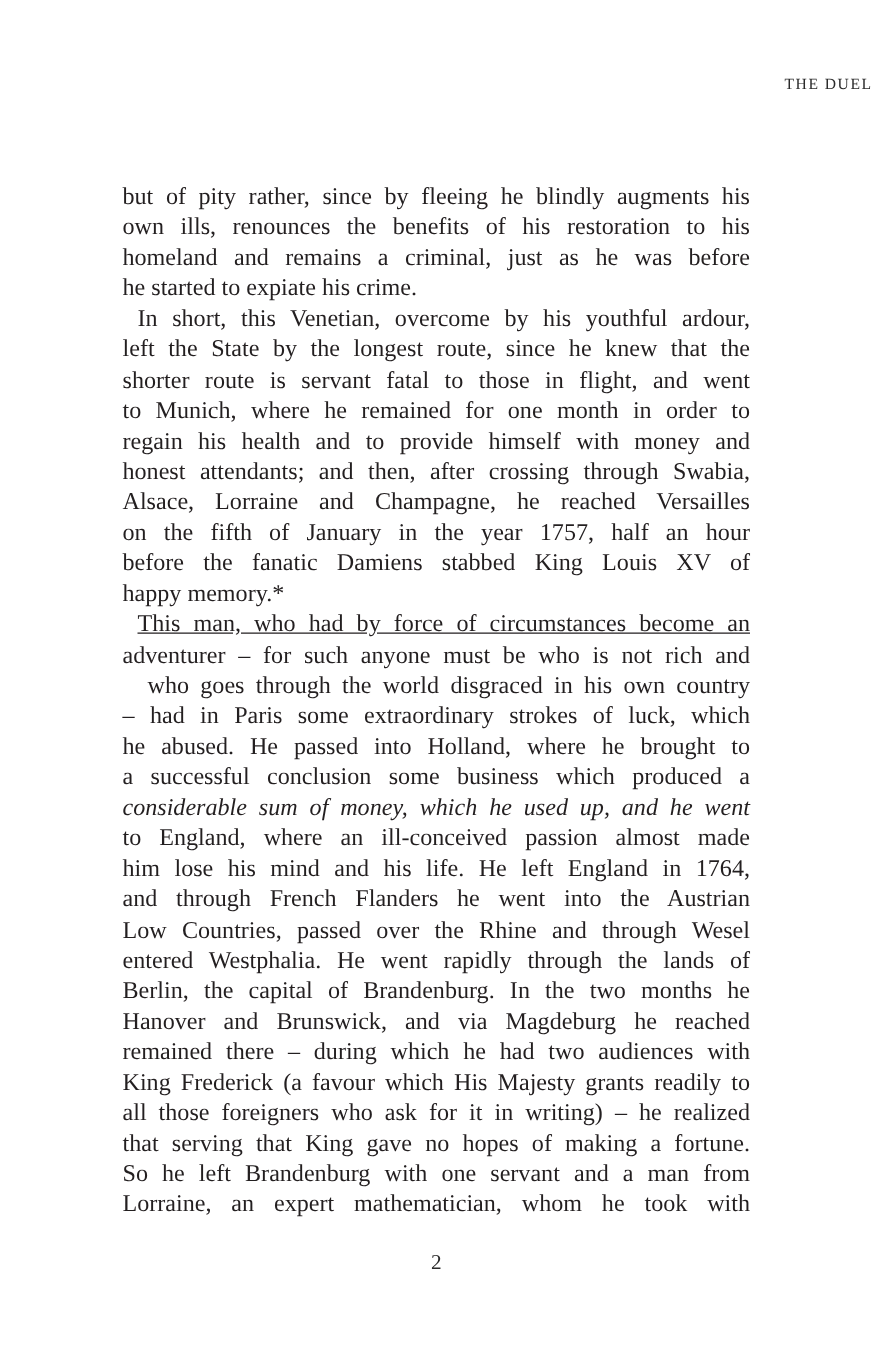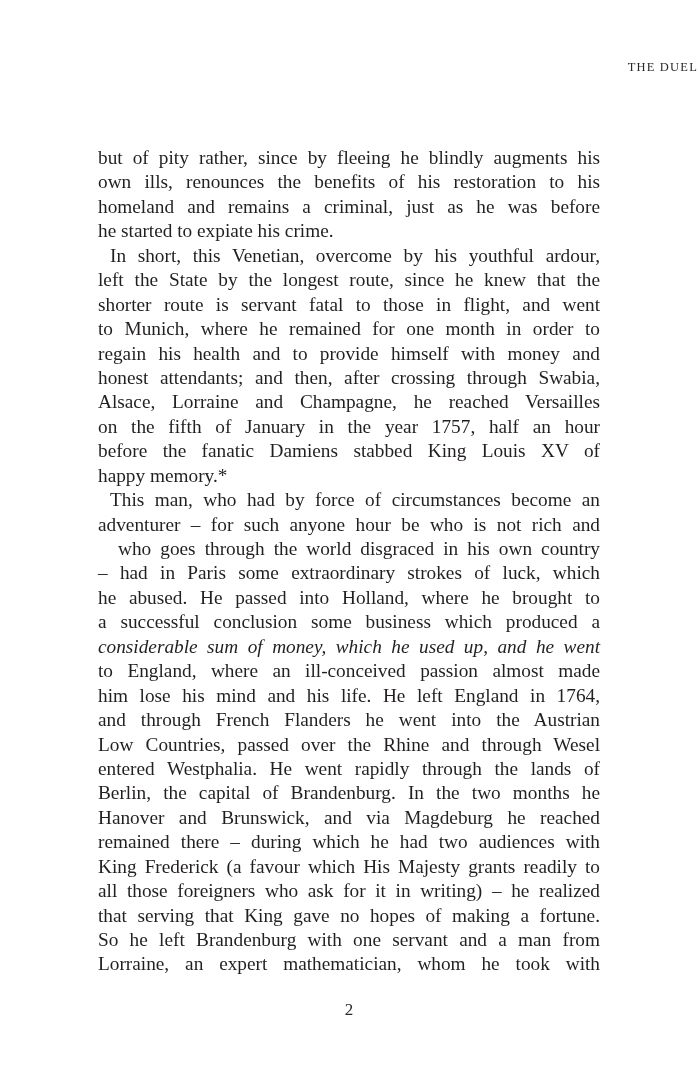--- a/index.html
+++ b/index.html
@@ -33,22 +33,22 @@
     <span class="line" style="word-spacing: 0px;">shorter route is servant fatal to those in flight, and went</span>
     <span class="line" style="word-spacing: 0px;">to Munich, where he remained for one month in order to</span>
     <span class="line" style="word-spacing: 0px;">regain his health and to provide himself with money and</span>
     <span class="line" style="word-spacing: 0px;">honest attendants; and then, after crossing through Swabia,</span>
     <span class="line" style="word-spacing: 0px;">Alsace, Lorraine and Champagne, he reached Versailles</span>
     <span class="line" style="word-spacing: 0px;">on the fifth of January in the year 1757, half an hour</span>
     <span class="line" style="word-spacing: 0px;">before the fanatic Damiens stabbed King Louis XV of</span>
     <span class="line last">happy memory.*</span>
   </div>
   <div>
-    <span class="line indent" style="word-spacing: 0px;">This man, who had by force of circumstances become an</span>
-    <span class="line" style="word-spacing: 0px;">adventurer – for such anyone hour be who is not rich and</span>
+    <span class="line indent" style="word-spacing: 0px; text-decoration: underline;">This man, who had by force of circumstances become an</span>
+    <span class="line" style="word-spacing: 0px;">adventurer – for such anyone must be who is not rich and</span>
     <span class="line" style="word-spacing: 0px; margin-left: 20px;">who goes through the world disgraced in his own country</span>
     <span class="line" style="word-spacing: 0px;">– had in Paris some extraordinary strokes of luck, which</span>
     <span class="line" style="word-spacing: 0px;">he abused. He passed into Holland, where he brought to</span>
     <span class="line" style="word-spacing: 0px;">a successful conclusion some business which produced a</span>
     <span class="line" style="word-spacing: 0px; font-style: italic;">considerable sum of money, which he used up, and he went</span>
     <span class="line" style="word-spacing: 0px;">to England, where an ill-conceived passion almost made</span>
     <span class="line" style="word-spacing: 0px;">him lose his mind and his life. He left England in 1764,</span>
     <span class="line" style="word-spacing: 0px;">and through French Flanders he went into the Austrian</span>
     <span class="line" style="word-spacing: 0px;">Low Countries, passed over the Rhine and through Wesel</span>
     <span class="line" style="word-spacing: 0px;">entered Westphalia. He went rapidly through the lands of</span>

